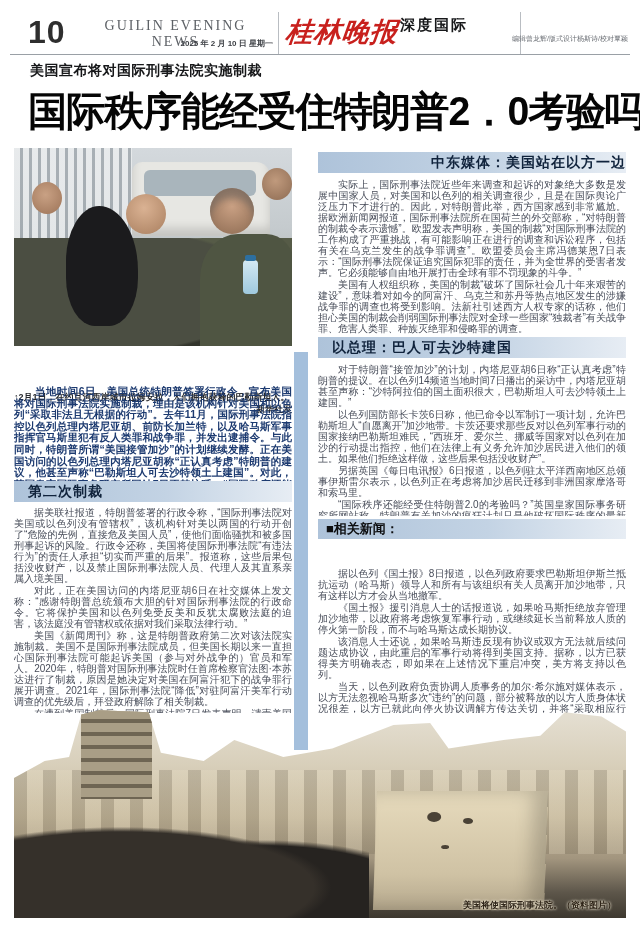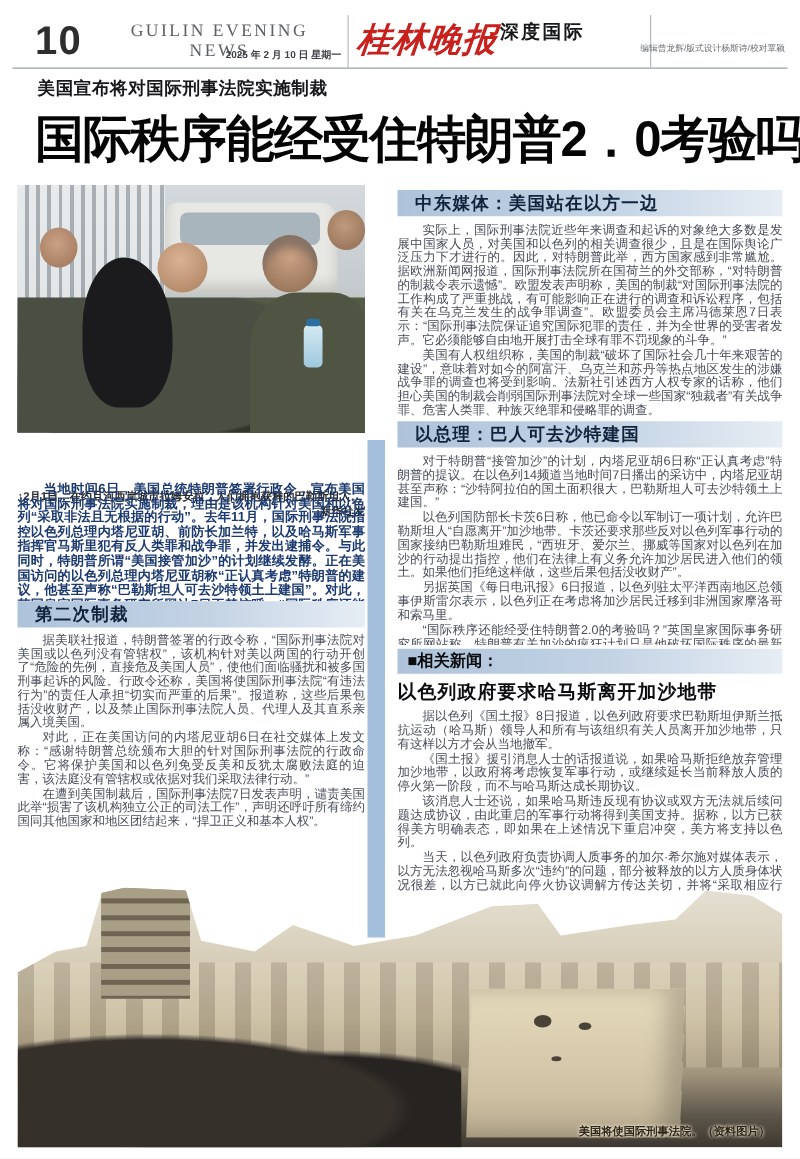--- a/index.html
+++ b/index.html
@@ -119,40 +119,40 @@
     <span class="credit">新华社发</span>
   </div>
 
   <div class="vbar"></div>
 
   <div class="colL lead" style="top:386px;height:95px;">当地时间6日，美国总统特朗普签署行政令，宣布美国将对国际刑事法院实施制裁，理由是该机构针对美国和以色列“采取非法且无根据的行动”。去年11月，国际刑事法院指控以色列总理内塔尼亚胡、前防长加兰特，以及哈马斯军事指挥官马斯里犯有反人类罪和战争罪，并发出逮捕令。与此同时，特朗普所谓“美国接管加沙”的计划继续发酵。正在美国访问的以色列总理内塔尼亚胡称“正认真考虑”特朗普的建议，他甚至声称“巴勒斯坦人可去沙特领土上建国”。对此，英国皇家国际事务研究所网站7日不禁惊呼：“国际秩序还能经受住特朗普2.0的考验吗？”</div>
   <div class="colL band" style="top:481px;">第二次制裁</div>
   <div class="colL body-txt" style="top:507px;height:206px;">
     <p>据美联社报道，特朗普签署的行政令称，“国际刑事法院对美国或以色列没有管辖权”，该机构针对美以两国的行动开创了“危险的先例，直接危及美国人员”，使他们面临骚扰和被多国刑事起诉的风险。行政令还称，美国将使国际刑事法院“有违法行为”的责任人承担“切实而严重的后果”。报道称，这些后果包括没收财产，以及禁止国际刑事法院人员、代理人及其直系亲属入境美国。</p>
     <p>对此，正在美国访问的内塔尼亚胡6日在社交媒体上发文称：“感谢特朗普总统颁布大胆的针对国际刑事法院的行政命令。它将保护美国和以色列免受反美和反犹太腐败法庭的迫害，该法庭没有管辖权或依据对我们采取法律行动。”</p>
+    <p>美国《新闻周刊》称，这是特朗普政府第二次对该法院实施制裁。美国不是国际刑事法院成员，但美国长期以来一直担心国际刑事法院可能起诉美国（参与对外战争的）官员和军人。2020年，特朗普对国际刑事法院时任首席检察官法图·本苏达进行了制裁，原因是她决定对美国在阿富汗犯下的战争罪行展开调查。2021年，国际刑事法院“降低”对驻阿富汗美军行动调查的优先级后，拜登政府解除了相关制裁。</p>
     <p>在遭到美国制裁后，国际刑事法院7日发表声明，谴责美国此举“损害了该机构独立公正的司法工作”，声明还呼吁所有缔约国同其他国家和地区团结起来，“捍卫正义和基本人权”。</p>
   </div>
 
-  <div class="colR band" style="top:152px;">中东媒体：美国站在以方一边</div>
+  <div class="colR band" style="top:152px;text-align:right;">中东媒体：美国站在以方一边</div>
   <div class="colR body-txt" style="top:179px;height:155px;">
     <p>实际上，国际刑事法院近些年来调查和起诉的对象绝大多数是发展中国家人员，对美国和以色列的相关调查很少，且是在国际舆论广泛压力下才进行的。因此，对特朗普此举，西方国家感到非常尴尬。据欧洲新闻网报道，国际刑事法院所在国荷兰的外交部称，“对特朗普的制裁令表示遗憾”。欧盟发表声明称，美国的制裁“对国际刑事法院的工作构成了严重挑战，有可能影响正在进行的调查和诉讼程序，包括有关在乌克兰发生的战争罪调查”。欧盟委员会主席冯德莱恩7日表示：“国际刑事法院保证追究国际犯罪的责任，并为全世界的受害者发声。它必须能够自由地开展打击全球有罪不罚现象的斗争。”</p>
     <p>美国有人权组织称，美国的制裁“破坏了国际社会几十年来艰苦的建设”，意味着对如今的阿富汗、乌克兰和苏丹等热点地区发生的涉嫌战争罪的调查也将受到影响。法新社引述西方人权专家的话称，他们担心美国的制裁会削弱国际刑事法院对全球一些国家“独裁者”有关战争罪、危害人类罪、种族灭绝罪和侵略罪的调查。</p>
 
   </div>
 
   <div class="colR band" style="top:337px;">以总理：巴人可去沙特建国</div>
   <div class="colR body-txt" style="top:364px;height:152px;">
     <p>对于特朗普“接管加沙”的计划，内塔尼亚胡6日称“正认真考虑”特朗普的提议。在以色列14频道当地时间7日播出的采访中，内塔尼亚胡甚至声称：“沙特阿拉伯的国土面积很大，巴勒斯坦人可去沙特领土上建国。”</p>
     <p>以色列国防部长卡茨6日称，他已命令以军制订一项计划，允许巴勒斯坦人“自愿离开”加沙地带。卡茨还要求那些反对以色列军事行动的国家接纳巴勒斯坦难民，“西班牙、爱尔兰、挪威等国家对以色列在加沙的行动提出指控，他们在法律上有义务允许加沙居民进入他们的领土。如果他们拒绝这样做，这些后果包括没收财产”。</p>
     <p>另据英国《每日电讯报》6日报道，以色列驻太平洋西南地区总领事伊斯雷尔表示，以色列正在考虑将加沙居民迁移到非洲国家摩洛哥和索马里。</p>
     <p>“国际秩序还能经受住特朗普2.0的考验吗？”英国皇家国际事务研究所网站称，特朗普有关加沙的疯狂计划只是他破坏国际秩序的最新例子，而非唯一例子。他上任伊始就下令让美国退出巴黎气候协定、世界卫生组织、联合国人权理事会等。到目前为止，特朗普还较少关注北约、联合国、世界银行和国际货币基金组织，此前他曾多次指责这些机构。世界都感到担忧，美国是否愿意继续待在这些机构中，也许下一步特朗普就会将矛头对准它们。</p>
   </div>
 
   <div class="colR rel-band" style="top:519px;">■相关新闻：</div>
-  <div class="colR rel-headline" style="top:544px;">以色列政府要求哈马斯离开加沙地带</div>
   <div class="colR body-txt" style="top:568px;height:145px;">
     <p>据以色列《国土报》8日报道，以色列政府要求巴勒斯坦伊斯兰抵抗运动（哈马斯）领导人和所有与该组织有关人员离开加沙地带，只有这样以方才会从当地撤军。</p>
     <p>《国土报》援引消息人士的话报道说，如果哈马斯拒绝放弃管理加沙地带，以政府将考虑恢复军事行动，或继续延长当前释放人质的停火第一阶段，而不与哈马斯达成长期协议。</p>
     <p>该消息人士还说，如果哈马斯违反现有协议或双方无法就后续问题达成协议，由此重启的军事行动将得到美国支持。据称，以方已获得美方明确表态，即如果在上述情况下重启冲突，美方将支持以色列。</p>
     <p>当天，以色列政府负责协调人质事务的加尔·希尔施对媒体表示，以方无法忽视哈马斯多次“违约”的问题，部分被释放的以方人质身体状况很差，以方已就此向停火协议调解方传达关切，并将“采取相应行动”。</p>
 
   </div>
 
   <div class="photo-bottom">
     <div class="pb-tex"></div>

